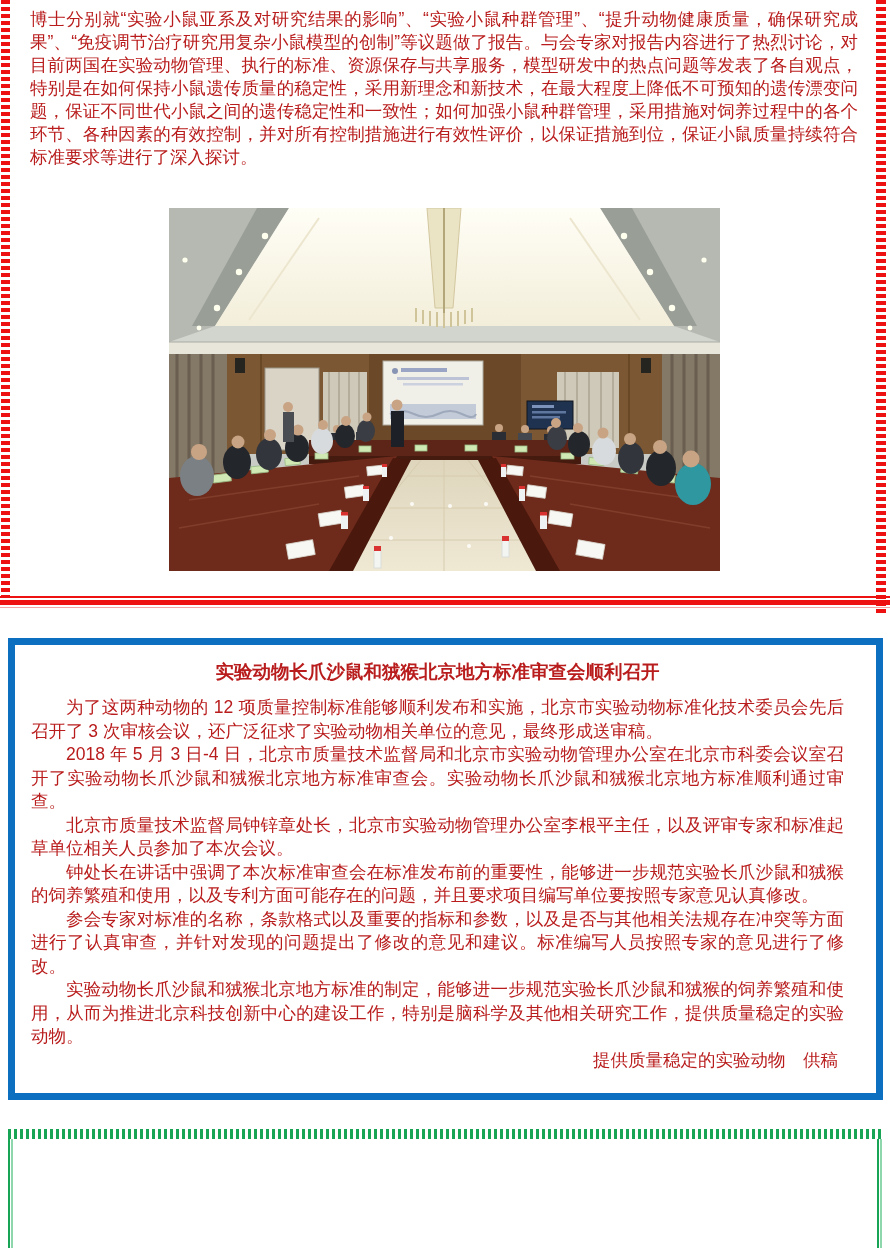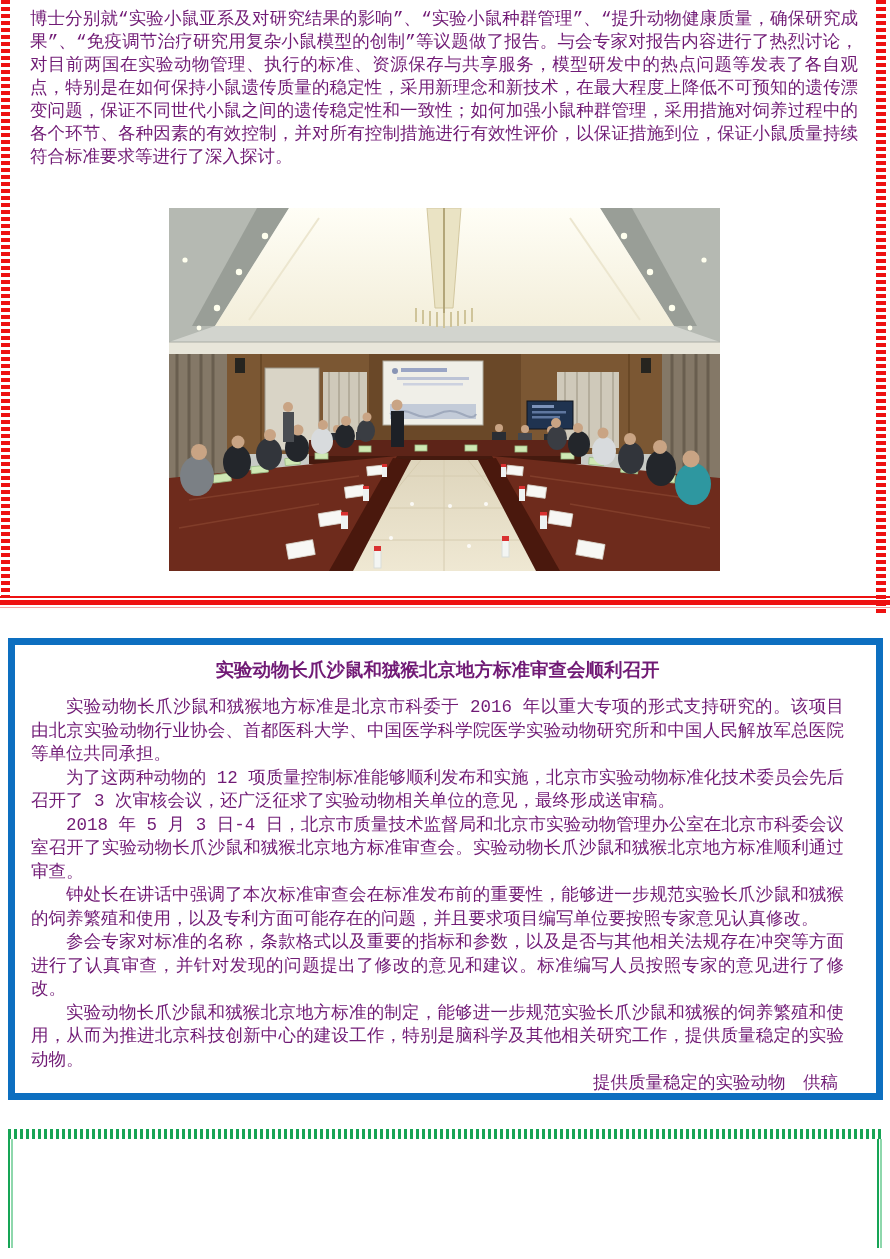--- a/index.html
+++ b/index.html
@@ -1,18 +1,18 @@
 <!DOCTYPE html>
 <html><head>
 <meta charset="utf-8">
 <style>
   html,body{margin:0;padding:0;background:#fff;}
   .page{
     position:relative;width:890px;height:1248px;background:#ffffff;overflow:hidden;
-    font-family:Liberation Mono, monospace;color:#701a75;
+    font-family:Liberation Sans, sans-serif;color:#b91c1c;
   }
   
   .red-border-v{position:absolute;top:0;background:repeating-linear-gradient(180deg,#ee1111 0 4px,#ffffff 4px 7px);}
   .red-left{left:1px;width:9px;height:598px;}
   .red-right{left:876px;width:10px;height:616px;}
   .red-bottom-thin{position:absolute;left:0;top:596px;width:890px;height:2px;background:#ee1111;}
   .red-bottom-thick{position:absolute;left:0;top:600px;width:890px;height:5px;background:#ee1111;}
   .red-bottom-faint{position:absolute;left:0;top:607px;width:890px;height:1px;background:#f5a5a5;}
   .red-content{position:absolute;left:30px;top:8px;width:828px;}
   .body-text{margin:0;font-size:17.5px;line-height:23px;text-align:justify;}
@@ -293,23 +293,23 @@
             <circle cx="409" cy="220" r="5" fill="#c9a484"></circle>
           <ellipse cx="388" cy="230" rx="10" ry="12" fill="#3a3d43"></ellipse>
             <circle cx="387" cy="215" r="5" fill="#c9a484"></circle>
         </g>
       </svg>
     </div>
   </section>
 
   <section class="blue-box">
     <h2 class="article-title">实验动物长爪沙鼠和狨猴北京地方标准审查会顺利召开</h2>
-    <p class="body-text indent">实验动物长爪沙鼠和狨猴地方标准是北京市科委于 2016 年以重大专项的形式支持研究的。该项目由北京实验动物行业协会、首都医科大学、中国医学科学院医学实验动物研究所和中国人民解放军总医院等单位共同承担。</p>
     <p class="body-text indent">为了这两种动物的 12 项质量控制标准能够顺利发布和实施，北京市实验动物标准化技术委员会先后召开了 3 次审核会议，还广泛征求了实验动物相关单位的意见，最终形成送审稿。</p>
     <p class="body-text indent">2018 年 5 月 3 日-4 日，北京市质量技术监督局和北京市实验动物管理办公室在北京市科委会议室召开了实验动物长爪沙鼠和狨猴北京地方标准审查会。实验动物长爪沙鼠和狨猴北京地方标准顺利通过审查。</p>
+    <p class="body-text indent">北京市质量技术监督局钟锌章处长，北京市实验动物管理办公室李根平主任，以及评审专家和标准起草单位相关人员参加了本次会议。</p>
     <p class="body-text indent">钟处长在讲话中强调了本次标准审查会在标准发布前的重要性，能够进一步规范实验长爪沙鼠和狨猴的饲养繁殖和使用，以及专利方面可能存在的问题，并且要求项目编写单位要按照专家意见认真修改。</p>
     <p class="body-text indent">参会专家对标准的名称，条款格式以及重要的指标和参数，以及是否与其他相关法规存在冲突等方面进行了认真审查，并针对发现的问题提出了修改的意见和建议。标准编写人员按照专家的意见进行了修改。</p>
     <p class="body-text indent">实验动物长爪沙鼠和狨猴北京地方标准的制定，能够进一步规范实验长爪沙鼠和狨猴的饲养繁殖和使用，从而为推进北京科技创新中心的建设工作，特别是脑科学及其他相关研究工作，提供质量稳定的实验动物。</p>
     <p class="body-text byline">提供质量稳定的实验动物　供稿</p>
   </section>
 
   <section class="green-box">
     <div class="green-top"></div>
     <div class="green-side l"></div>
     <div class="green-side r"></div>

